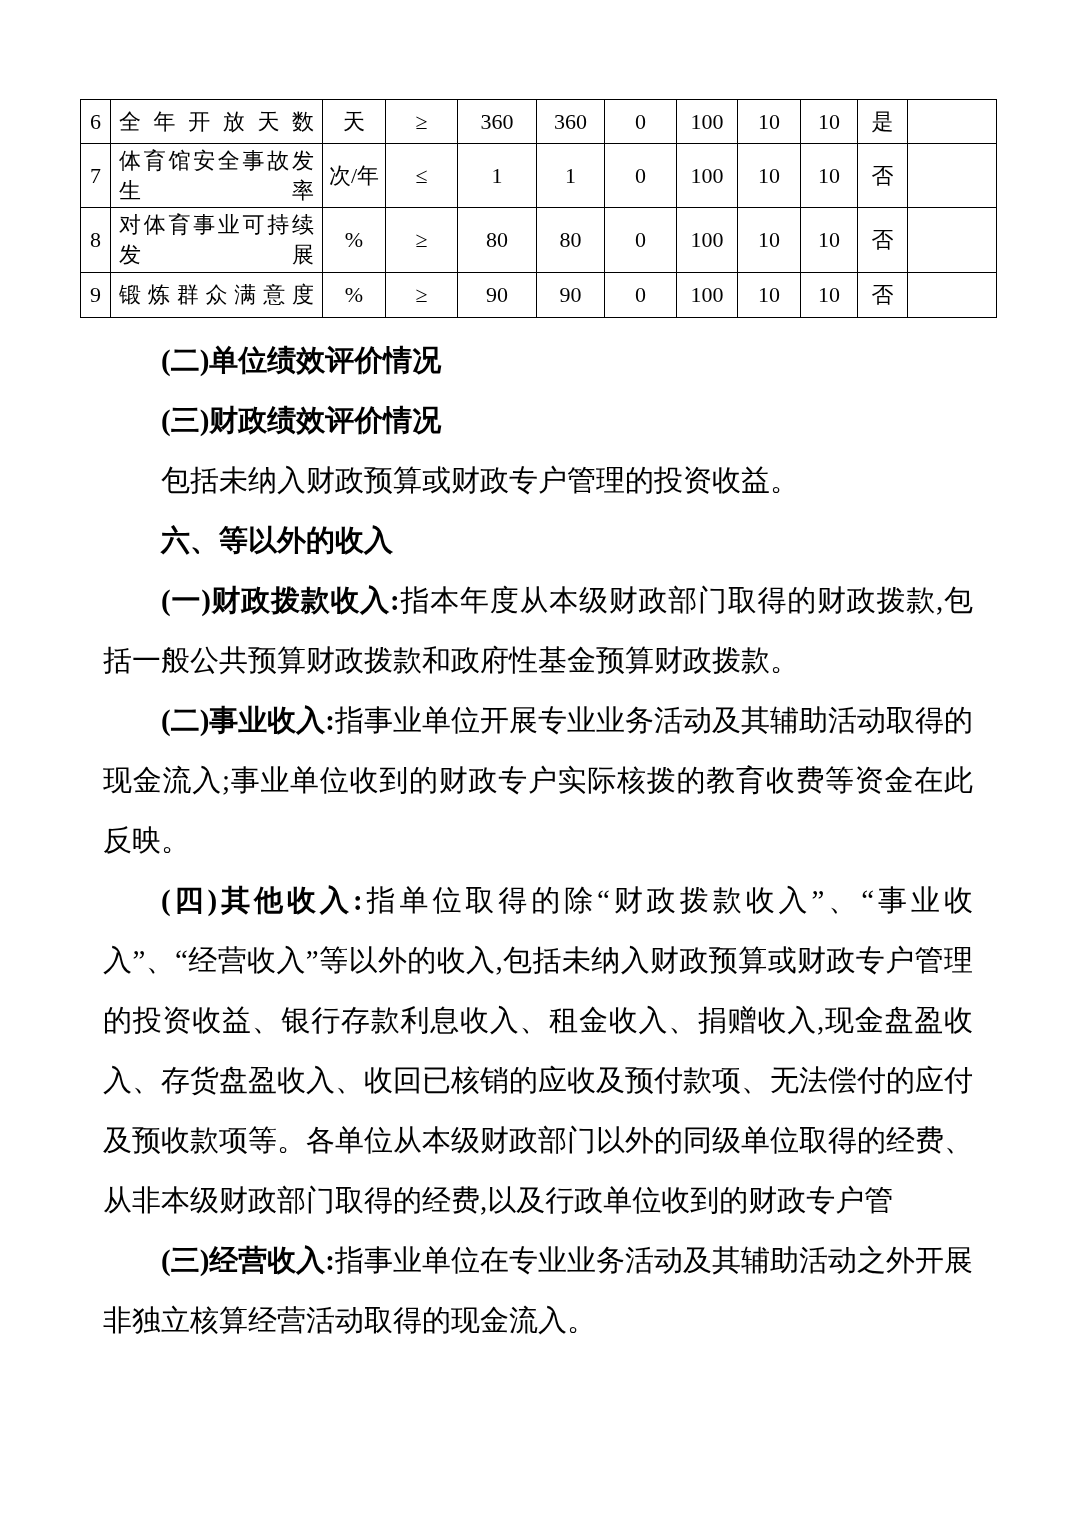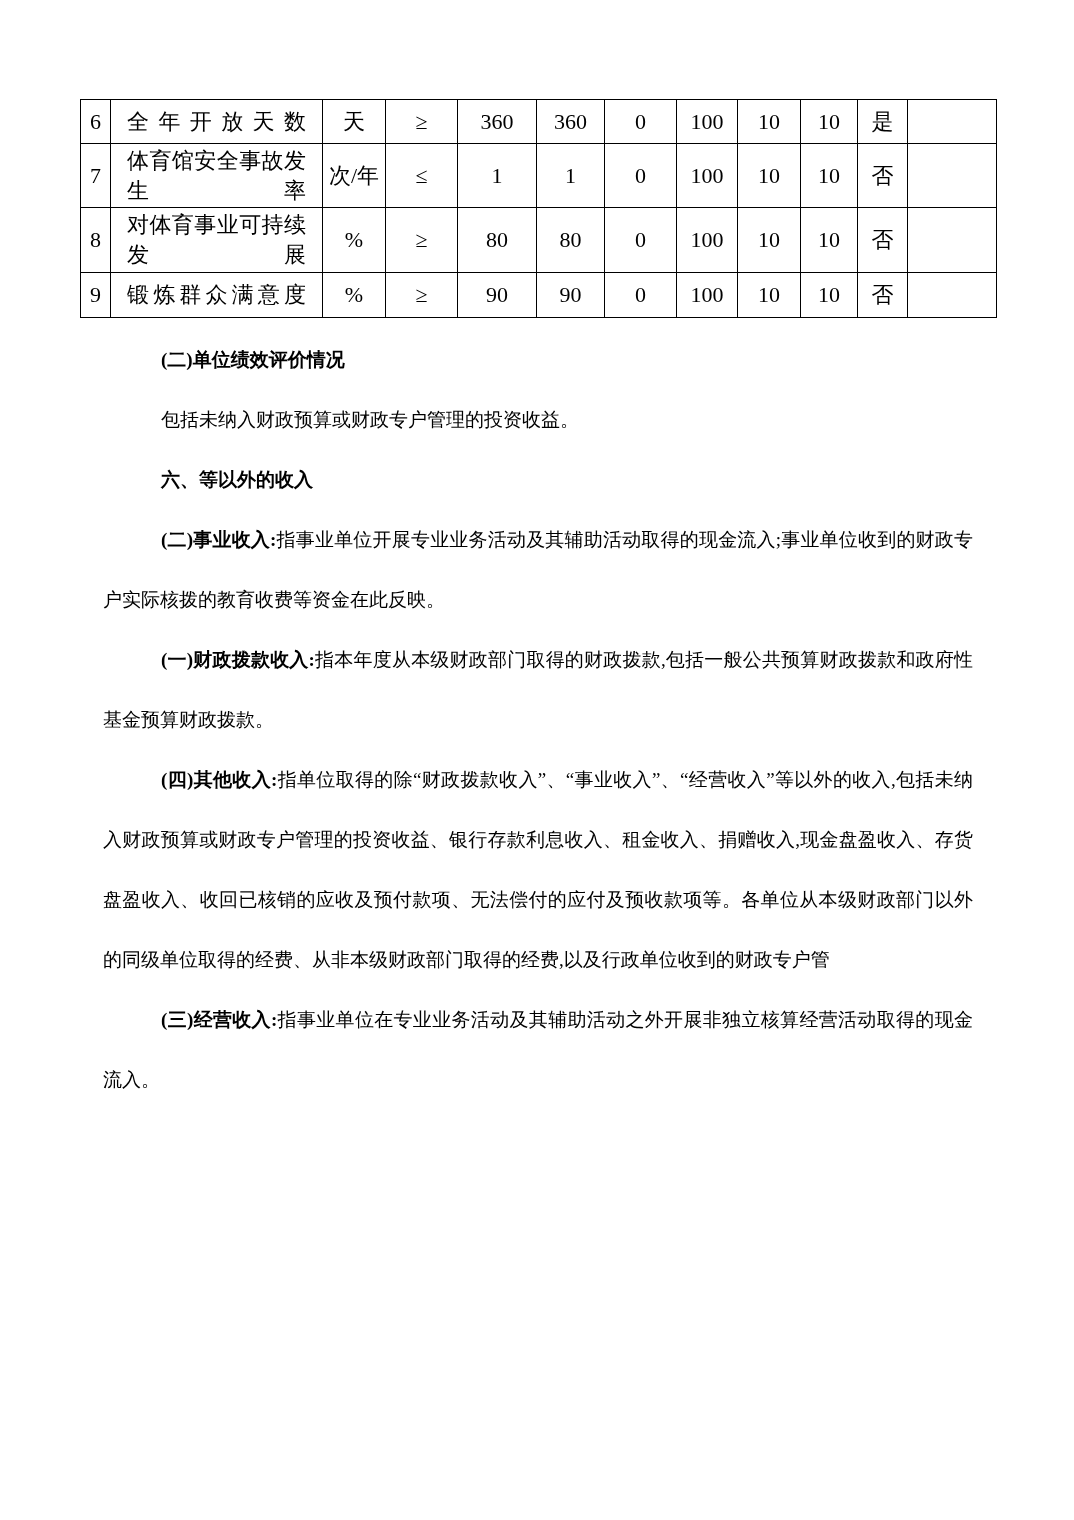--- a/index.html
+++ b/index.html
@@ -31,29 +31,29 @@
     overflow: hidden;
   }
   .ind-table tr:nth-child(1) { height: 44px; }
   .ind-table tr:nth-child(2) { height: 60px; }
   .ind-table tr:nth-child(3) { height: 58px; }
   .ind-table tr:nth-child(4) { height: 45px; }
   .ind-table td.c1 {
     text-align: justify;
     text-align-last: justify;
     text-justify: inter-character;
-    padding: 2px 16px;
+    padding: 2px 8px;
   }
   
   .doc-body {
     position: absolute;
     top: 330px;
     left: 103px;
     width: 870px;
-    font-size: 19px;
+    font-size: 29px;
     line-height: 60px;
     text-align: justify;
     text-justify: inter-character;
   }
   .doc-body p { margin: 0; text-indent: 58px; }
   .doc-body p.heading { font-weight: bold; text-align: left; }
   .doc-body p b { font-weight: bold; }
 </style>
 </head>
 <body>
@@ -130,21 +130,22 @@
           <td class="c8">10</td>
           <td class="c9">10</td>
           <td class="c10">否</td>
           <td class="c11"></td>
         </tr>
       </tbody>
   </table>
 
   <div class="doc-body" id="doc-body">
       <p class="heading"><b>(二)单位绩效评价情况</b></p>
+      <p class="heading"><b>(三)财政绩效评价情况</b></p>
       <p class="para"><span>包括未纳入财政预算或财政专户管理的投资收益。</span></p>
       <p class="heading"><b>六、等以外的收入</b></p>
+      <p class="para"><b>(一)财政拨款收入:</b><span>指本年度从本级财政部门取得的财政拨款,包括一般公共预算财政拨款和政府性基金预算财政拨款。</span></p>
       <p class="para"><b>(二)事业收入:</b><span>指事业单位开展专业业务活动及其辅助活动取得的现金流入;事业单位收到的财政专户实际核拨的教育收费等资金在此反映。</span></p>
-      <p class="para"><b>(一)财政拨款收入:</b><span>指本年度从本级财政部门取得的财政拨款,包括一般公共预算财政拨款和政府性基金预算财政拨款。</span></p>
       <p class="para"><b>(四)其他收入:</b><span>指单位取得的除“财政拨款收入”、“事业收入”、“经营收入”等以外的收入,包括未纳入财政预算或财政专户管理的投资收益、银行存款利息收入、租金收入、捐赠收入,现金盘盈收入、存货盘盈收入、收回已核销的应收及预付款项、无法偿付的应付及预收款项等。各单位从本级财政部门以外的同级单位取得的经费、从非本级财政部门取得的经费,以及行政单位收到的财政专户管</span></p>
       <p class="para"><b>(三)经营收入:</b><span>指事业单位在专业业务活动及其辅助活动之外开展非独立核算经营活动取得的现金流入。</span></p>
     </div>
 
 </div>
 
 </body></html>

